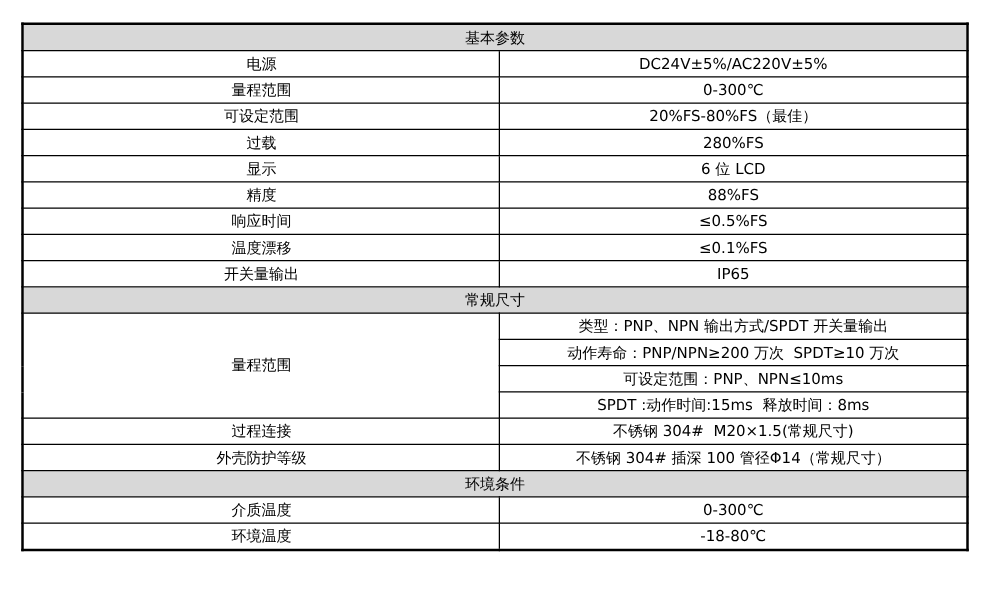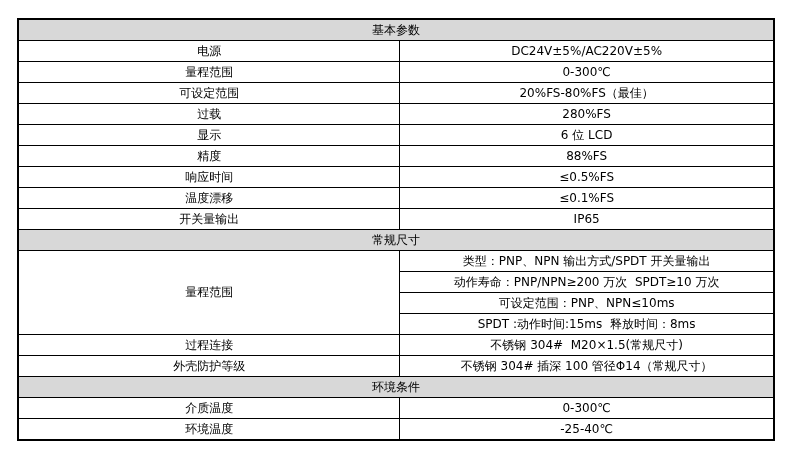--- a/index.html
+++ b/index.html
@@ -121,17 +121,17 @@
 
       <tr>
         <td colspan="2" class="sec">环境条件</td>
       </tr>
       <tr>
         <td>介质温度</td>
         <td>0-300℃</td>
       </tr>
       <tr>
         <td>环境温度</td>
-        <td>-25-40℃</td>
+        <td>-18-80℃</td>
       </tr>
     </tbody>
   </table>
 </div>
 
 </body></html>

